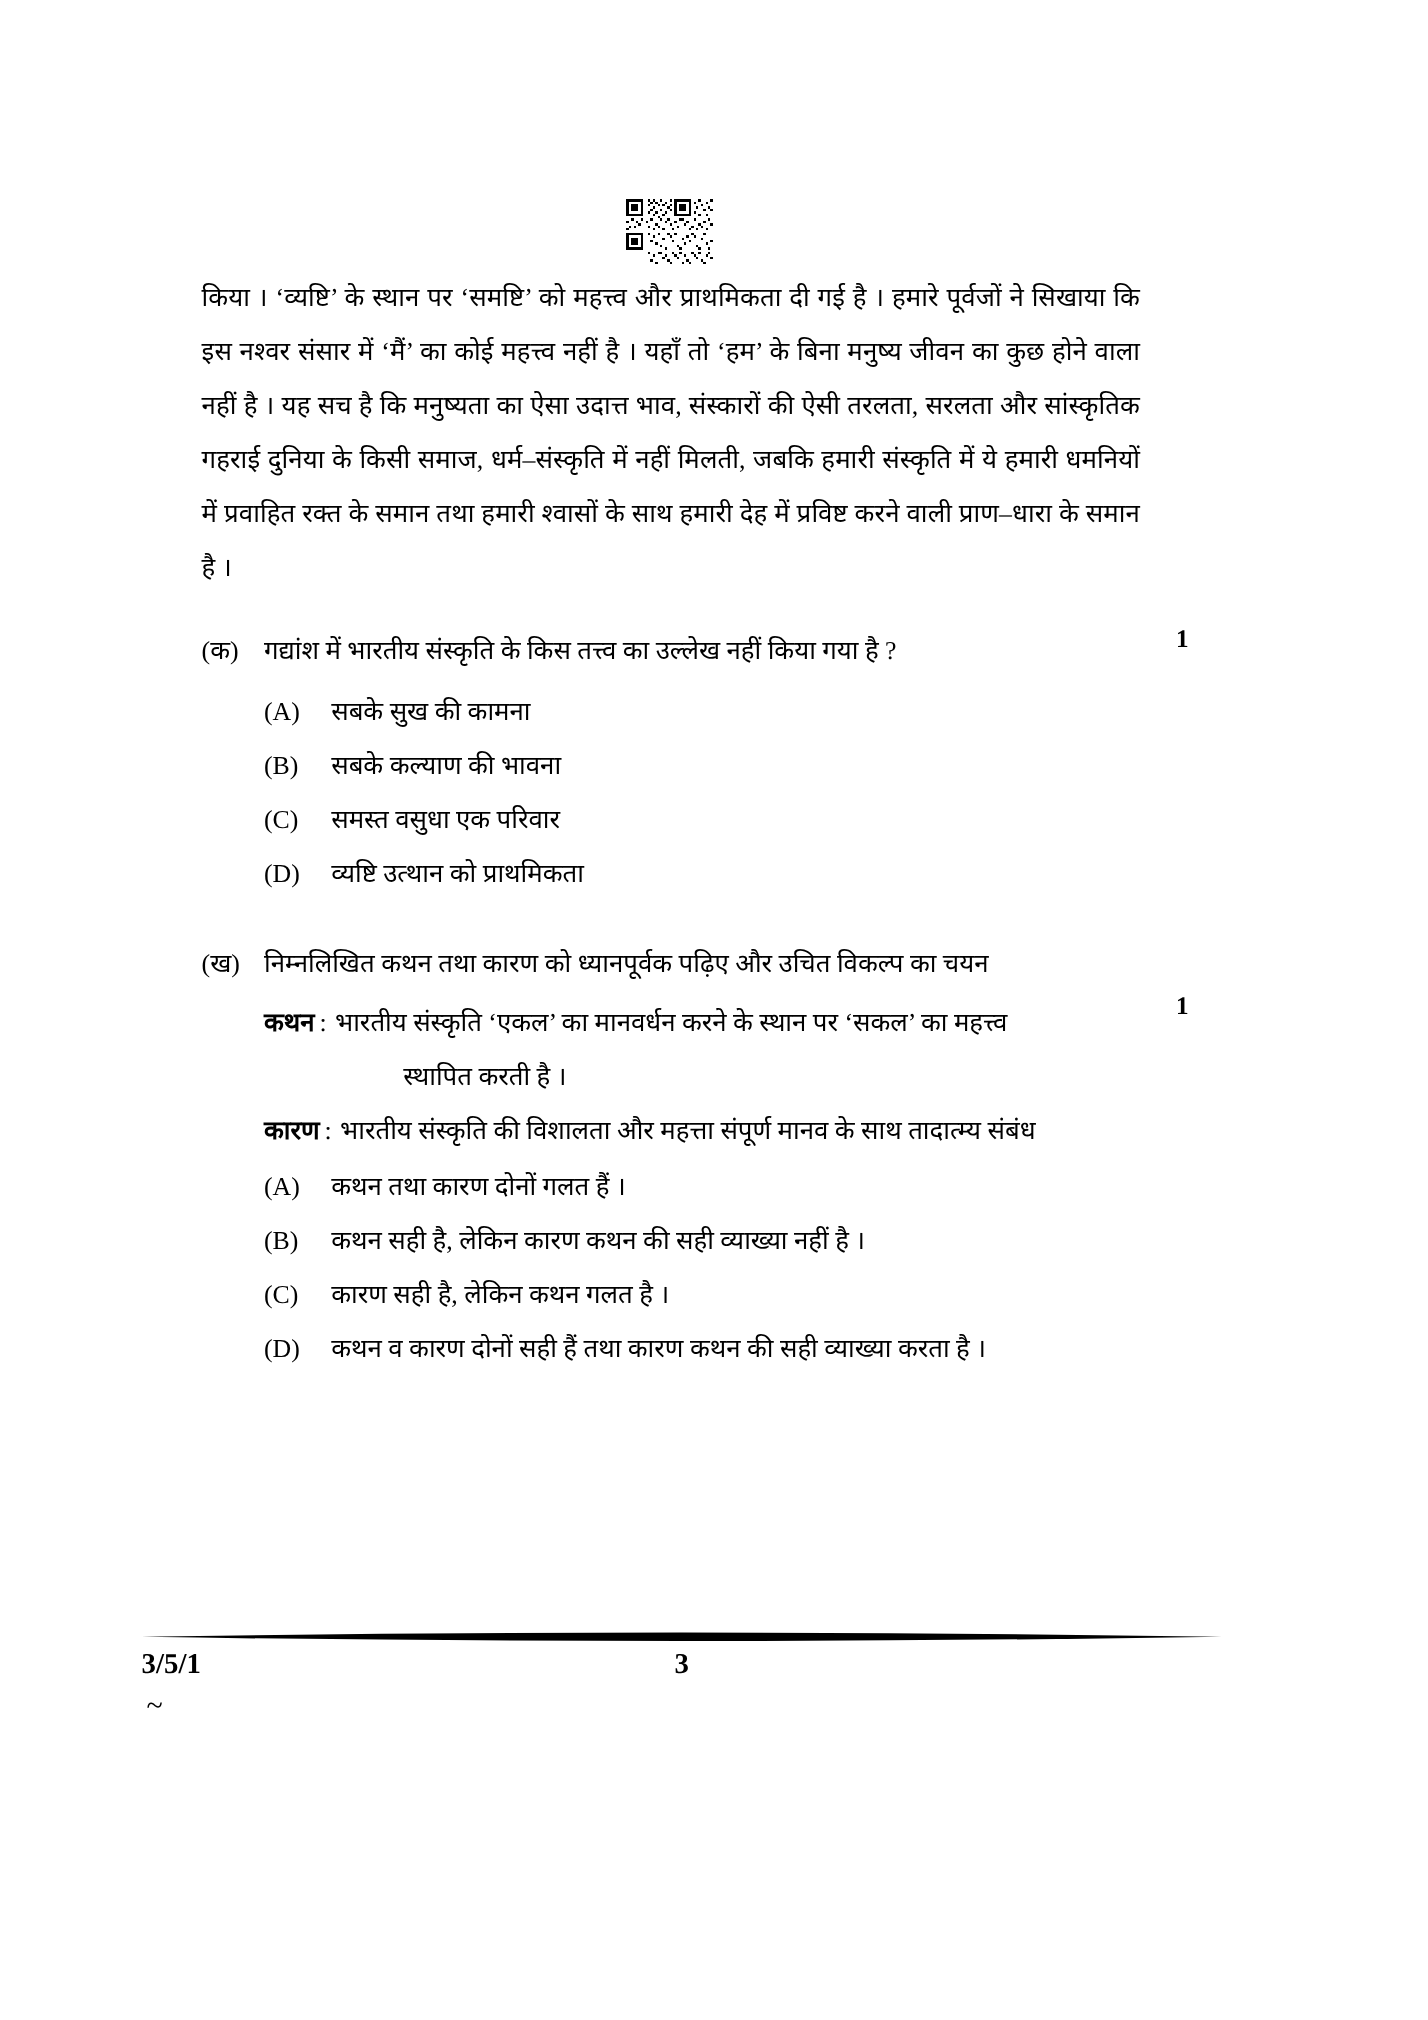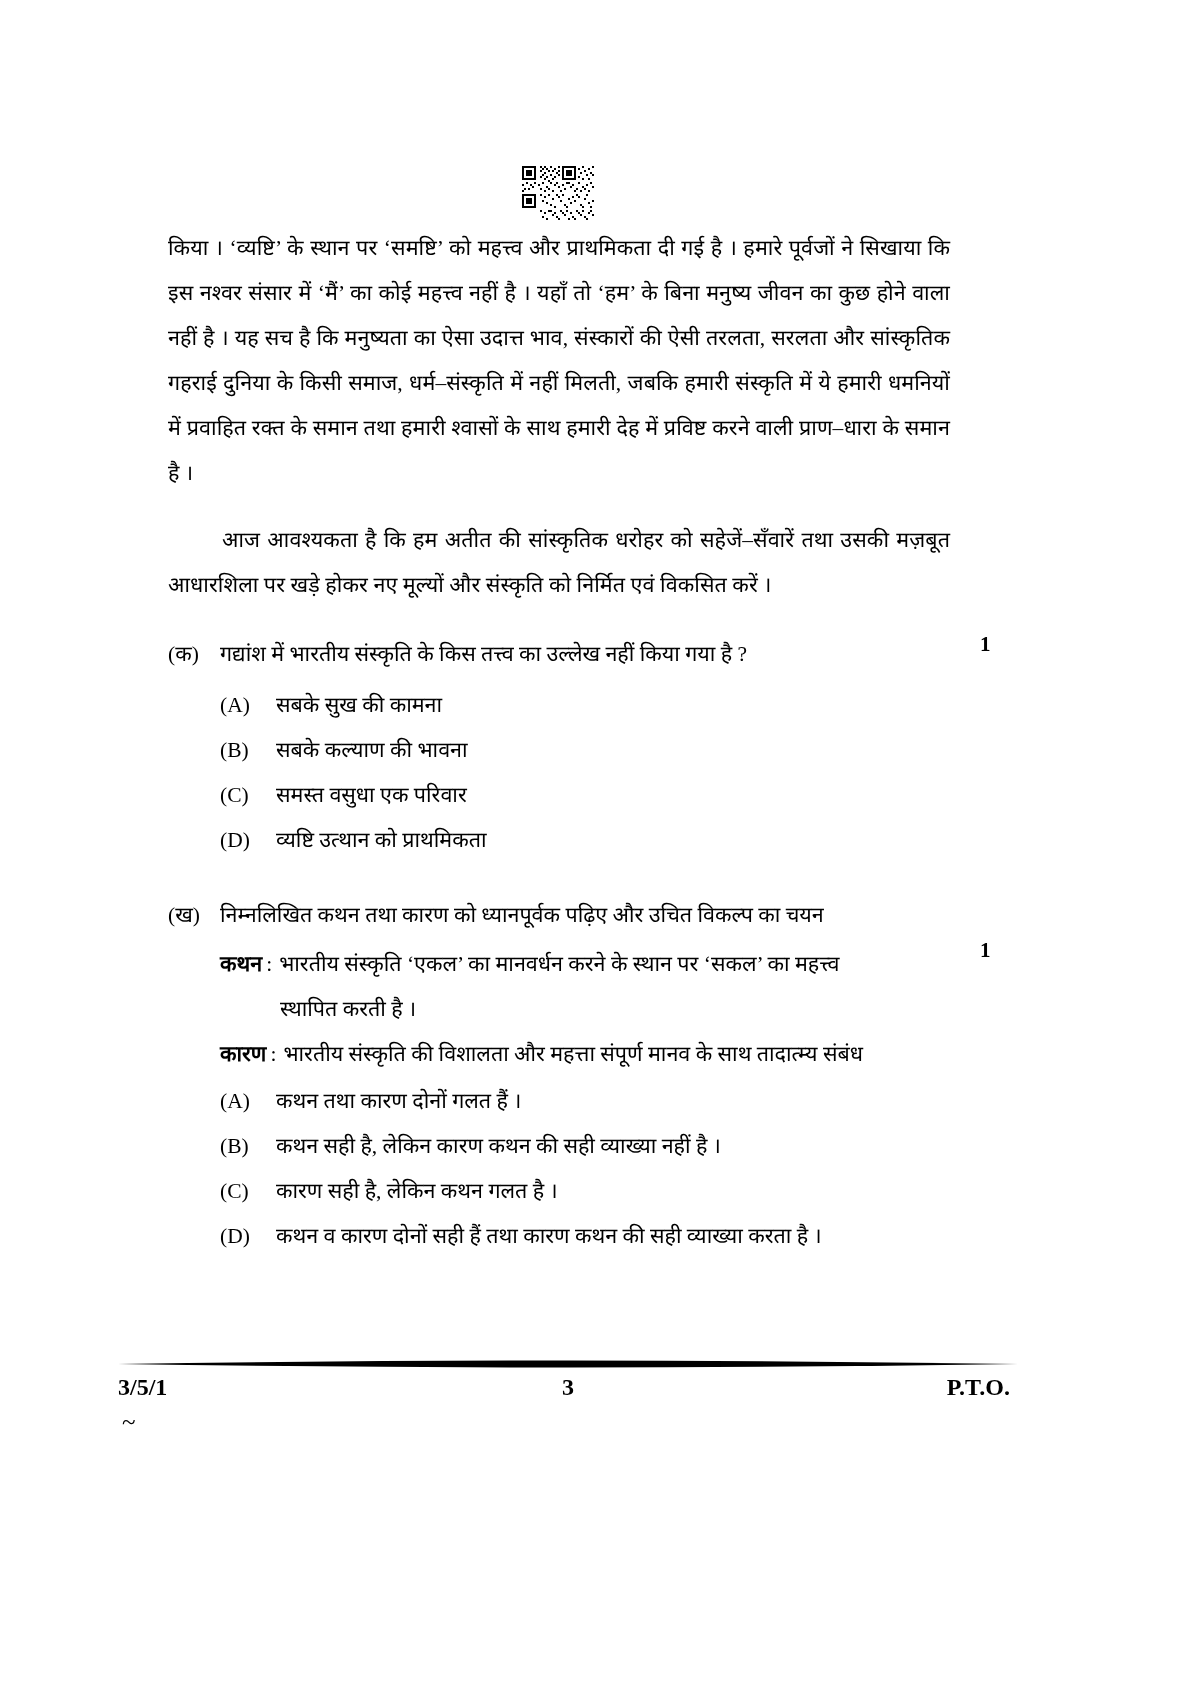--- a/index.html
+++ b/index.html
@@ -125,21 +125,21 @@
   .ar-colon {
     flex: 0 0 auto;
     padding-right: 7px;
   }
   .ar-text {
     flex: 1 1 auto;
     text-align: justify;
     text-justify: inter-word;
   }
   .ar-cont {
-    margin-left: 60px;
+    margin-left: 116px;
     font-size: 21.5px;
     line-height: 45px;
   }
 
   
   .footer {
     position: absolute;
     left: 118px;
     top: 1358px;
     width: 900px;
@@ -323,21 +323,20 @@
           <rect x="36" y="25" width="1" height="1"></rect>
         <rect x="35" y="23" width="1" height="1"></rect>
       </g>
     </svg>
   </div>
 
   <div class="body-col">
 
     <p class="para first">किया । ‘व्यष्टि’ के स्थान पर ‘समष्टि’ को महत्त्व और प्राथमिकता दी गई है । हमारे पूर्वजों ने सिखाया कि इस नश्वर संसार में ‘मैं’ का कोई महत्त्व नहीं है । यहाँ तो ‘हम’ के बिना मनुष्य जीवन का कुछ होने वाला नहीं है । यह सच है कि मनुष्यता का ऐसा उदात्त भाव, संस्कारों की ऐसी तरलता, सरलता और सांस्कृतिक गहराई दुनिया के किसी समाज, धर्म–संस्कृति में नहीं मिलती, जबकि हमारी संस्कृति में ये हमारी धमनियों में प्रवाहित रक्त के समान तथा हमारी श्वासों के साथ हमारी देह में प्रविष्ट करने वाली प्राण–धारा के समान है ।</p>
 
-    <p class="para second">आज आवश्यकता है कि हम अतीत की सांस्कृतिक धरोहर को सहेजें–सँवारें तथा उसकी मज़बूत आधारशिला पर खड़े होकर नए मूल्यों और संस्कृति को निर्मित एवं विकसित करें ।</p>
 
     <div class="qblock">
       <div class="qrow">
         <div class="qlabel">(क)</div>
         <div class="qtext nojustify">गद्यांश में भारतीय संस्कृति के किस तत्त्व का उल्लेख नहीं किया गया है ?</div>
       </div>
       <div class="marks" style="right:-60px; top:0px;">1</div>
 
       <div class="opt-list">
         <div class="opt">
@@ -405,18 +404,17 @@
 
   <div class="footer">
     <div class="rule-wrap">
       <svg width="900" height="12" viewBox="0 0 900 12" preserveAspectRatio="none" aria-hidden="true">
         <path d="M0 6 Q 450 -1 900 6 Q 450 13 0 6 Z" fill="#000000"></path>
       </svg>
     </div>
     <div class="footer-row">
       <span class="f-left">3/5/1</span>
       <span class="f-center">3</span>
-      <span class="f-right">P.T.O.</span>
     </div>
   </div>
   <div class="tilde">~</div>
 
 </div>
 
 </body></html>

